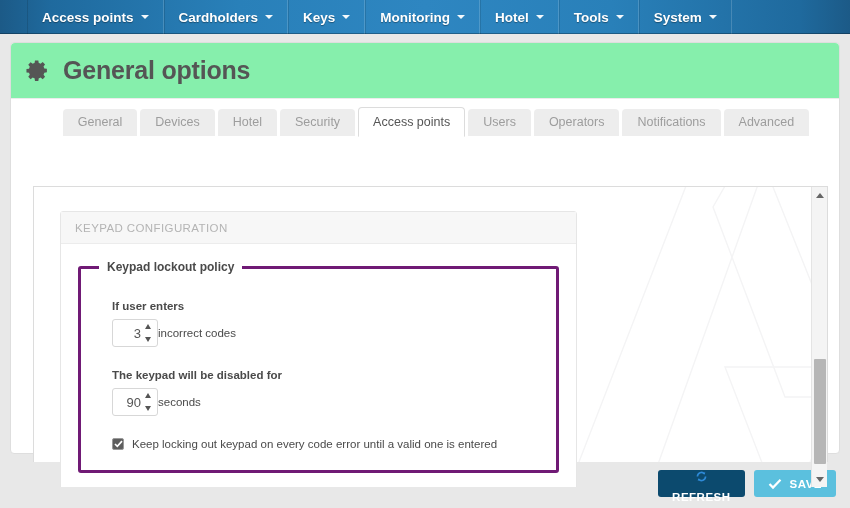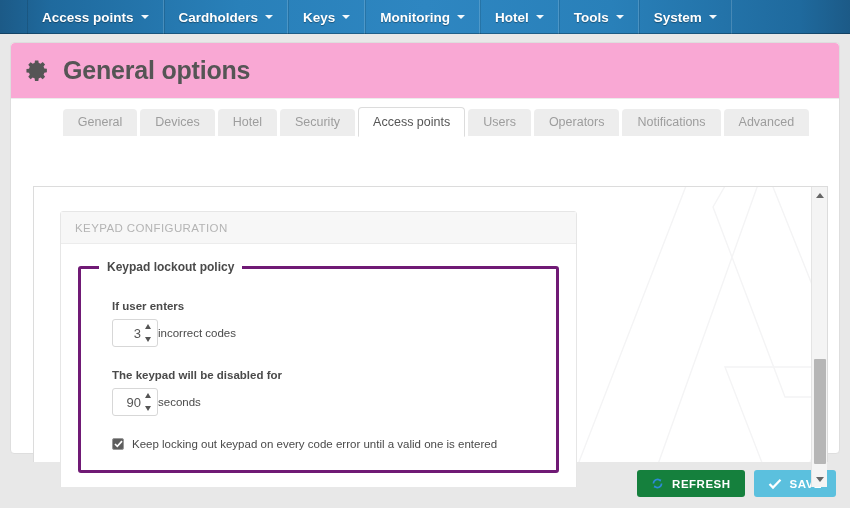--- a/index.html
+++ b/index.html
@@ -51,21 +51,21 @@
   .page-card {
     position: absolute;
     left: 10px; top: 42px;
     width: 830px; height: 412px;
     background: #ffffff;
     border: 1px solid #dedede;
     border-radius: 4px;
   }
   .page-header {
     height: 56px;
-    background: #f9a8d4;
+    background: #86efac;
     border-bottom: 1px solid #ececec;
     display: flex; align-items: center;
     padding-left: 14px;
     border-radius: 4px 4px 0 0;
   }
   .gear-icon { width: 25px; height: 25px; flex: 0 0 auto; }
   .page-title {
     margin-left: 13px;
     font-size: 25px;
     font-weight: bold;
@@ -254,21 +254,21 @@
     height: 27px;
     padding: 0 14px;
     border: 0; border-radius: 3px;
     font-size: 11.5px;
     font-weight: bold;
     letter-spacing: 0.5px;
     color: #ffffff;
     cursor: pointer;
     font-family: "Liberation Sans", sans-serif;
   }
-  .btn-refresh { background: #15803d; }
+  .btn-refresh { background: #0c4a6e; flex-direction: column; }
   .btn-save { background: #5bc0de; }
   .btn svg { display: block; flex: 0 0 auto; }
 </style>
 </head>
 <body>
 
 <div class="navbar">
   <div class="nav-item">
     <span>Access points</span>
     <span class="caret-down"></span>

